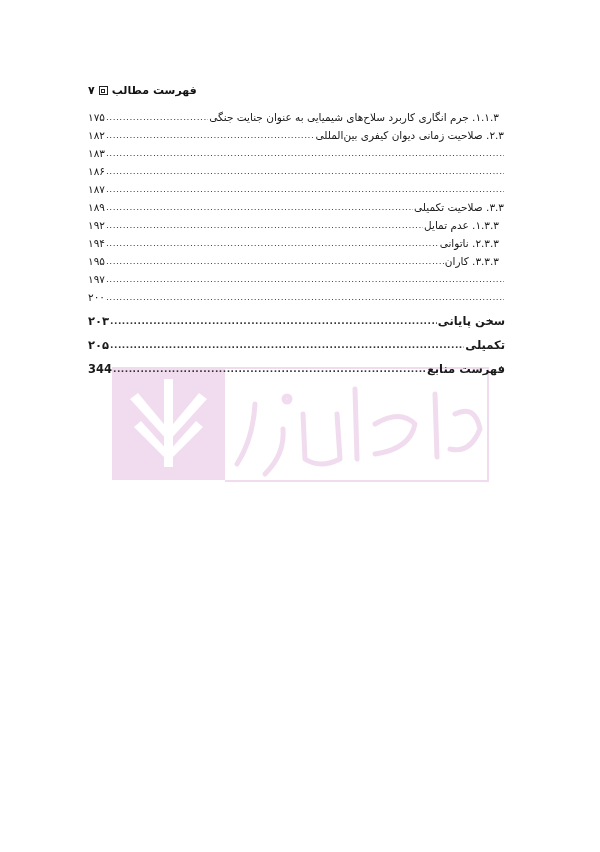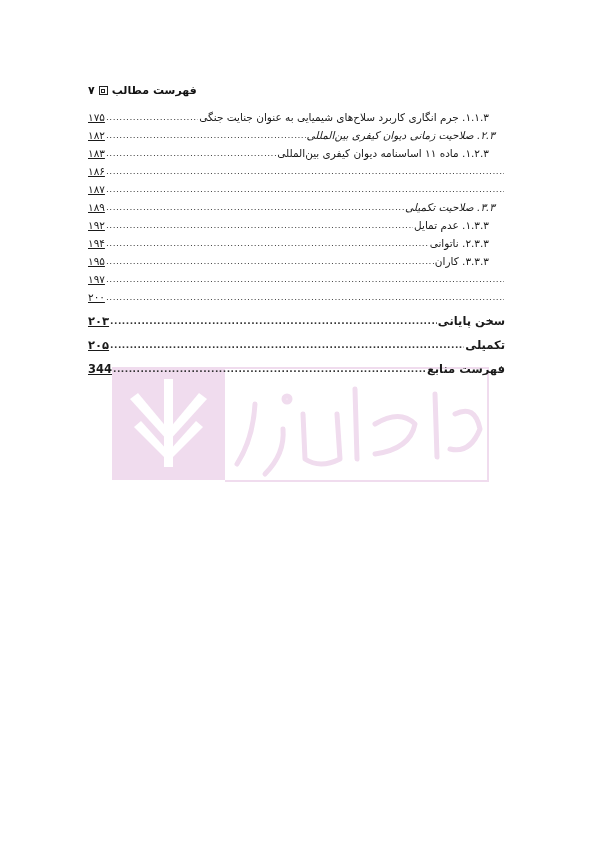--- a/index.html
+++ b/index.html
@@ -41,23 +41,23 @@
       direction: rtl; white-space: nowrap; unicode-bidi: plaintext;
     }
     .toc-row .leader {
       flex: 1; overflow: hidden; white-space: nowrap; color: #333;
       letter-spacing: 0.5px; font-size: 9px; margin: 0 1px;
       direction: ltr; text-align: right;
     }
     .toc-row .leader::before {
       content: "........................................................................................................................................................................................................";
     }
-    .toc-row .pagenum { white-space: nowrap; text-decoration: underline; }
-    .toc-row.lvl2 .title { margin-right: 16px; }
-    .toc-row.lvl1 .title { margin-right: 10px; font-style: italic; }
+    .toc-row .pagenum { white-space: nowrap; }
+    .toc-row.lvl2 .title { margin-right: 6px; }
+    .toc-row.lvl1 .title { margin-right: 1px; }
     .toc-row.bold { font-weight: bold; font-size: 11.5px; }
   </style>
 </head>
 <body>
 
 <div class="page">
 
   <div class="running-head">
     <span>فهرست مطالب</span>
     <span class="head-icon"></span>
@@ -97,21 +97,20 @@
       <span class="title"><span>۱.۱.۳.</span> <span>جرم انگاری کاربرد سلاح‌های شیمیایی به عنوان جنایت جنگی</span></span>
       <span class="leader"></span>
       <span class="pagenum">۱۷۵</span>
     </div>
     <div class="toc-row lvl1" style="top:18px">
       <span class="title"><span>۲.۳.</span> <span>صلاحیت زمانی دیوان کیفری بین‌المللی</span></span>
       <span class="leader"></span>
       <span class="pagenum">۱۸۲</span>
     </div>
     <div class="toc-row lvl2" style="top:36px">
-      <span class="title"><span>۱.۲.۳.</span> <span>ماده ۱۱ اساسنامه دیوان کیفری بین‌المللی</span></span>
       <span class="leader"></span>
       <span class="pagenum">۱۸۳</span>
     </div>
     <div class="toc-row lvl2" style="top:54px">
       <span class="leader"></span>
       <span class="pagenum">۱۸۶</span>
     </div>
     <div class="toc-row lvl2" style="top:72px">
       <span class="leader"></span>
       <span class="pagenum">۱۸۷</span>

